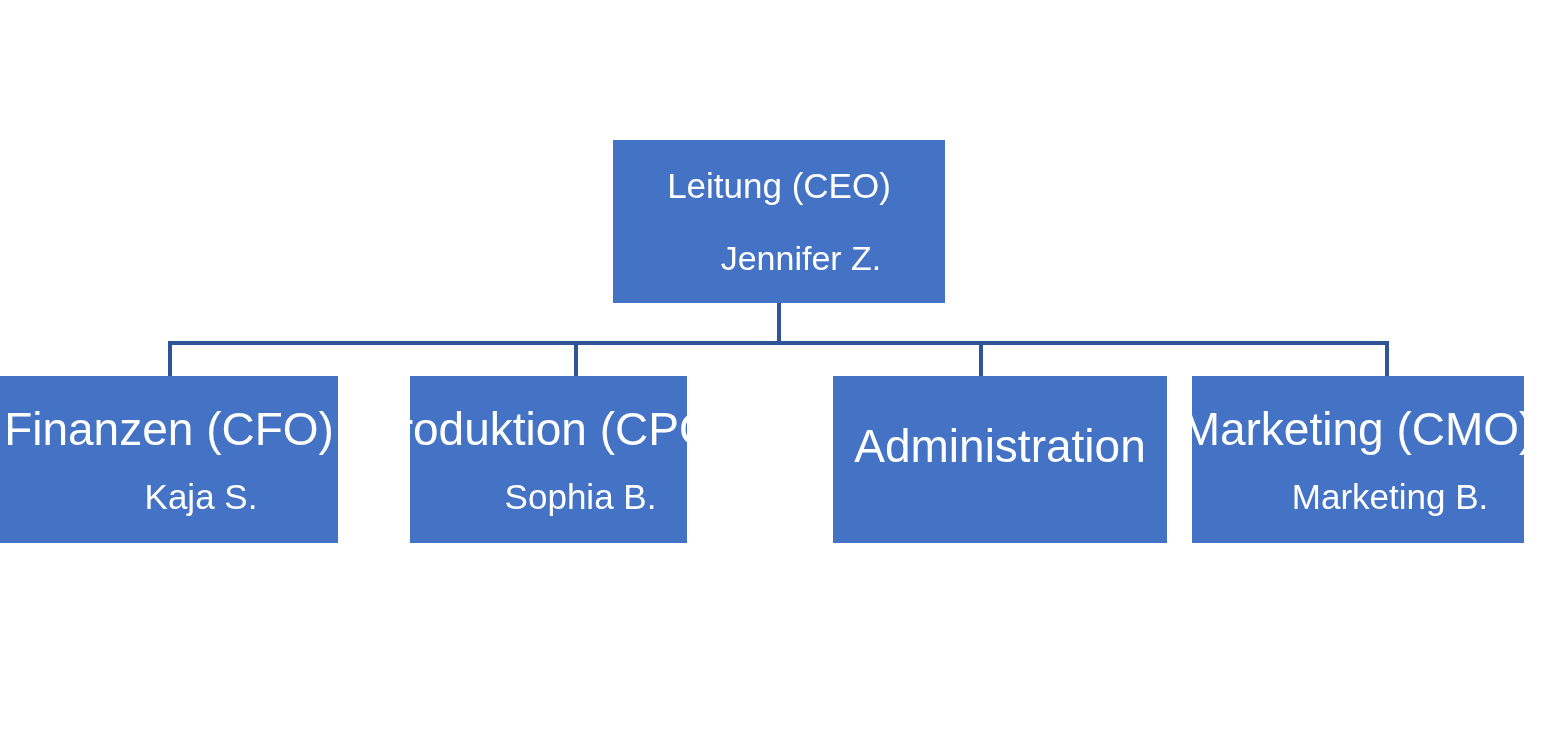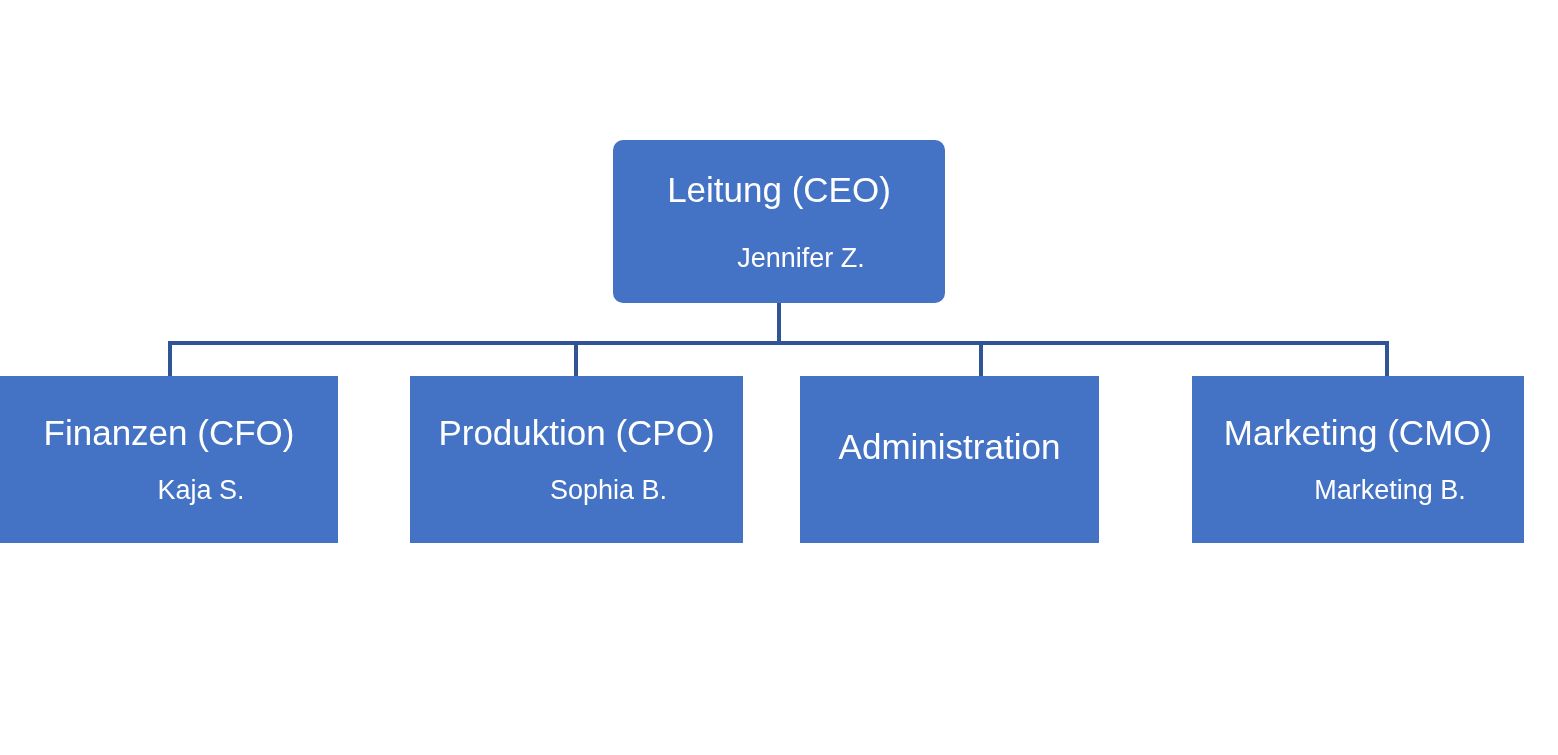--- a/index.html
+++ b/index.html
@@ -48,50 +48,49 @@
     color: #ffffff;
     font-weight: 400;
   }
 
   
   #node-ceo {
     left: 613px;
     top: 140px;
     width: 332px;
     height: 163px;
-    border-radius: 10px;
   }
   #node-ceo .node-title {
     font-size: 35px;
     margin-bottom: 26px;
   }
   #node-ceo .node-person {
-    font-size: 27px;
+    font-size: 34px;
     padding-left: 44px;
     margin-top: 12px;
   }
 
   
   .node-lvl2 {
     top: 376px;
     height: 167px;
     width: 338px;
   }
   .node-lvl2 .node-title {
-    font-size: 35px;
+    font-size: 46px;
     margin-bottom: 27px;
   }
   .node-lvl2 .node-person {
-    font-size: 27px;
+    font-size: 35px;
     padding-left: 64px;
   }
 
   #node-cfo   { left: 0px;    width: 338px; }
-  #node-cpo   { left: 410px;  width: 333px; }
-  #node-admin { left: 800px;  width: 299px; }
+  #node-cpo   { left: 410px;  width: 277px; }
+  #node-admin { left: 833px;  width: 334px; }
   #node-cmo   { left: 1192px; width: 332px; }
 </style>
 </head>
 <body>
 
 <div id="org-canvas">
 
   <svg id="connector-layer" viewBox="0 0 1558 755" width="1558" height="755" xmlns="http://www.w3.org/2000/svg" aria-hidden="true">
 
     <line x1="779" y1="303" x2="779" y2="345" stroke="#2F5597" stroke-width="4"></line>

